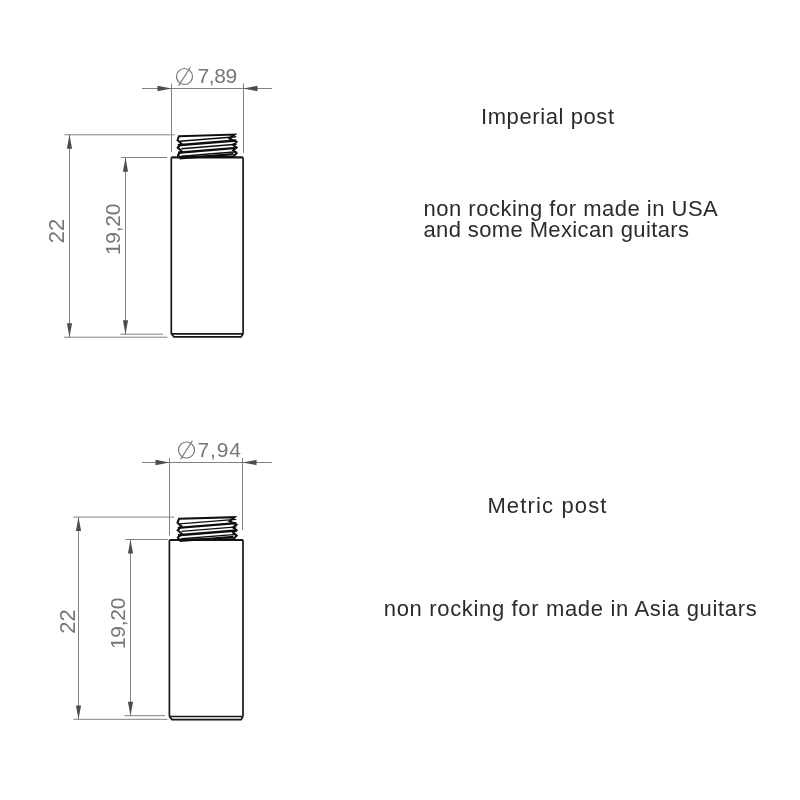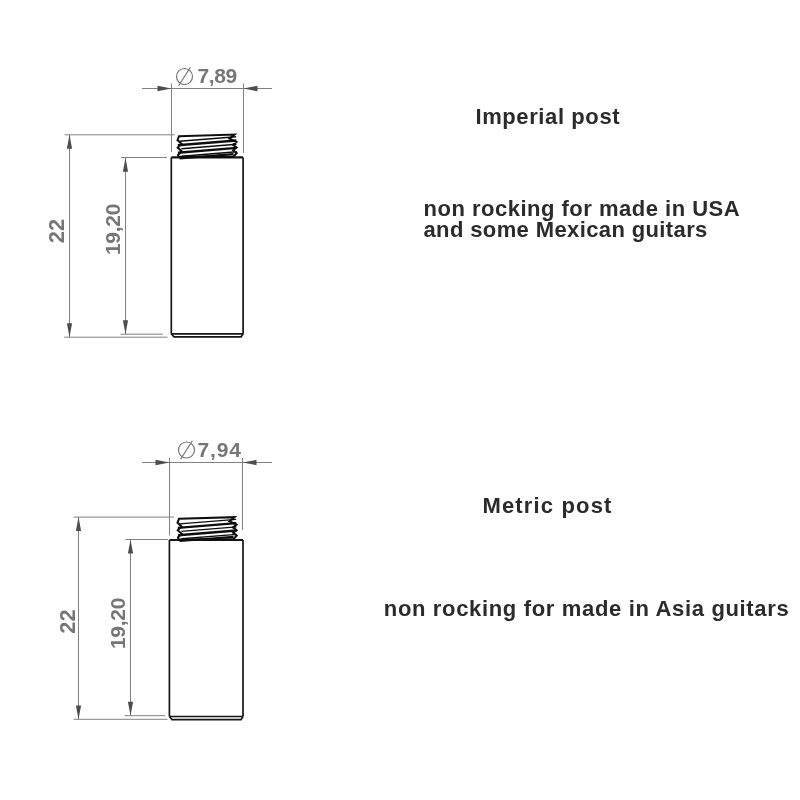--- a/index.html
+++ b/index.html
@@ -1,16 +1,16 @@
 <!DOCTYPE html>
 <html><head>
 <meta charset="utf-8">
 <style>
   html,body{margin:0;padding:0;background:#ffffff;}
-  #page{position:relative;width:800px;height:800px;background:#fff;overflow:hidden;font-weight:bold;}
+  #page{position:relative;width:800px;height:800px;background:#fff;overflow:hidden;}
   svg text{font-family:"Liberation Sans",sans-serif;}
 </style>
 </head>
 <body>
 <div id="page">
 <svg width="800" height="800" viewBox="0 0 800 800">
 
   <g stroke="#818181" stroke-width="1" fill="none">
 
     <line x1="142" y1="88.5" x2="272" y2="88.5"></line>

